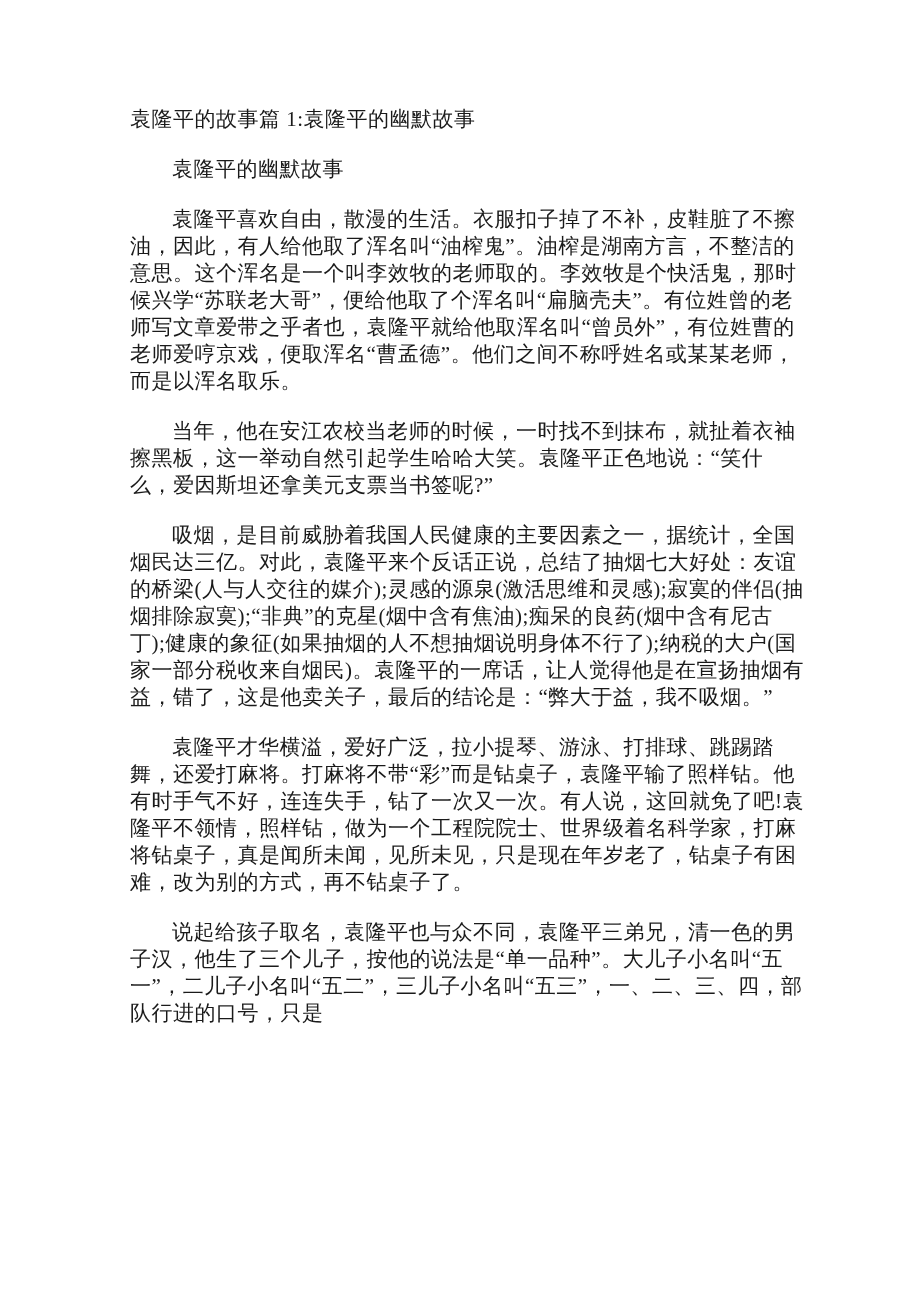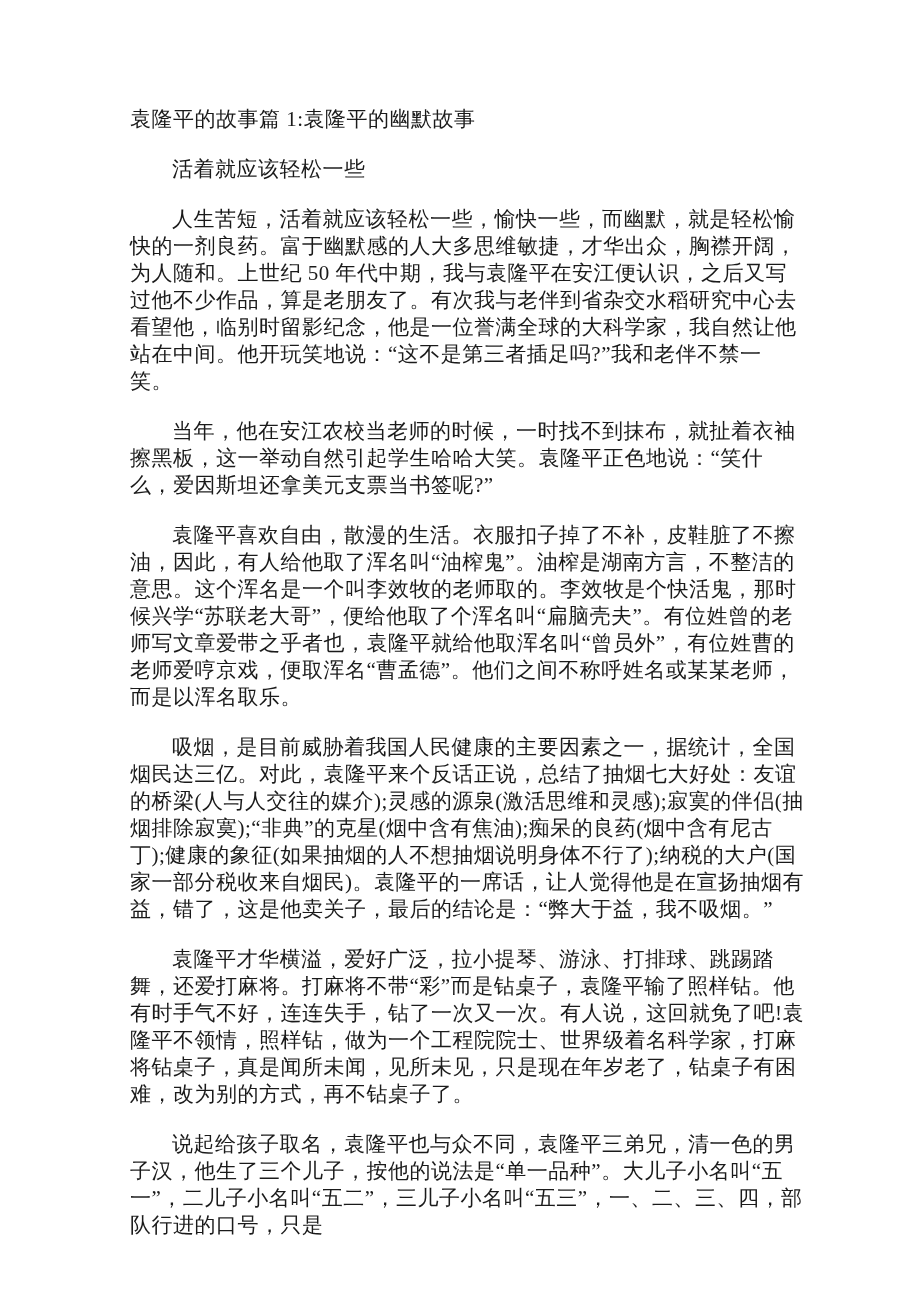--- a/index.html
+++ b/index.html
@@ -37,20 +37,19 @@
       margin-top: 23px;
       text-indent: 2em;
     }
   </style>
 </head>
 <body>
 
 <div class="page">
   <p class="doc-title">袁隆平的故事篇 1:袁隆平的幽默故事</p>
 
-  <p class="para">活着就应该轻松一些</p>
-  <p class="para">人生苦短，活着就应该轻松一些，愉快一些，而幽默，就是轻松愉快的一剂良药。富于幽默感的人大多思维敏捷，才华出众，胸襟开阔，为人随和。上世纪 50 年代中期，我与袁隆平在安江便认识，之后又写过他不少作品，算是老朋友了。有次我与老伴到省杂交水稻研究中心去看望他，临别时留影纪念，他是一位誉满全球的大科学家，我自然让他站在中间。他开玩笑地说：“这不是第三者插足吗?”我和老伴不禁一笑。</p>
+  <p class="para">袁隆平的幽默故事</p>
+  <p class="para">袁隆平喜欢自由，散漫的生活。衣服扣子掉了不补，皮鞋脏了不擦油，因此，有人给他取了浑名叫“油榨鬼”。油榨是湖南方言，不整洁的意思。这个浑名是一个叫李效牧的老师取的。李效牧是个快活鬼，那时候兴学“苏联老大哥”，便给他取了个浑名叫“扁脑壳夫”。有位姓曾的老师写文章爱带之乎者也，袁隆平就给他取浑名叫“曾员外”，有位姓曹的老师爱哼京戏，便取浑名“曹孟德”。他们之间不称呼姓名或某某老师，而是以浑名取乐。</p>
   <p class="para">当年，他在安江农校当老师的时候，一时找不到抹布，就扯着衣袖擦黑板，这一举动自然引起学生哈哈大笑。袁隆平正色地说：“笑什么，爱因斯坦还拿美元支票当书签呢?”</p>
-  <p class="para">袁隆平喜欢自由，散漫的生活。衣服扣子掉了不补，皮鞋脏了不擦油，因此，有人给他取了浑名叫“油榨鬼”。油榨是湖南方言，不整洁的意思。这个浑名是一个叫李效牧的老师取的。李效牧是个快活鬼，那时候兴学“苏联老大哥”，便给他取了个浑名叫“扁脑壳夫”。有位姓曾的老师写文章爱带之乎者也，袁隆平就给他取浑名叫“曾员外”，有位姓曹的老师爱哼京戏，便取浑名“曹孟德”。他们之间不称呼姓名或某某老师，而是以浑名取乐。</p>
   <p class="para">吸烟，是目前威胁着我国人民健康的主要因素之一，据统计，全国烟民达三亿。对此，袁隆平来个反话正说，总结了抽烟七大好处：友谊的桥梁(人与人交往的媒介);灵感的源泉(激活思维和灵感);寂寞的伴侣(抽烟排除寂寞);“非典”的克星(烟中含有焦油);痴呆的良药(烟中含有尼古丁);健康的象征(如果抽烟的人不想抽烟说明身体不行了);纳税的大户(国家一部分税收来自烟民)。袁隆平的一席话，让人觉得他是在宣扬抽烟有益，错了，这是他卖关子，最后的结论是：“弊大于益，我不吸烟。”</p>
   <p class="para">袁隆平才华横溢，爱好广泛，拉小提琴、游泳、打排球、跳踢踏舞，还爱打麻将。打麻将不带“彩”而是钻桌子，袁隆平输了照样钻。他有时手气不好，连连失手，钻了一次又一次。有人说，这回就免了吧!袁隆平不领情，照样钻，做为一个工程院院士、世界级着名科学家，打麻将钻桌子，真是闻所未闻，见所未见，只是现在年岁老了，钻桌子有困难，改为别的方式，再不钻桌子了。</p>
   <p class="para">说起给孩子取名，袁隆平也与众不同，袁隆平三弟兄，清一色的男子汉，他生了三个儿子，按他的说法是“单一品种”。大儿子小名叫“五一”，二儿子小名叫“五二”，三儿子小名叫“五三”，一、二、三、四，部队行进的口号，只是</p>
 </div>
 
 </body></html>

